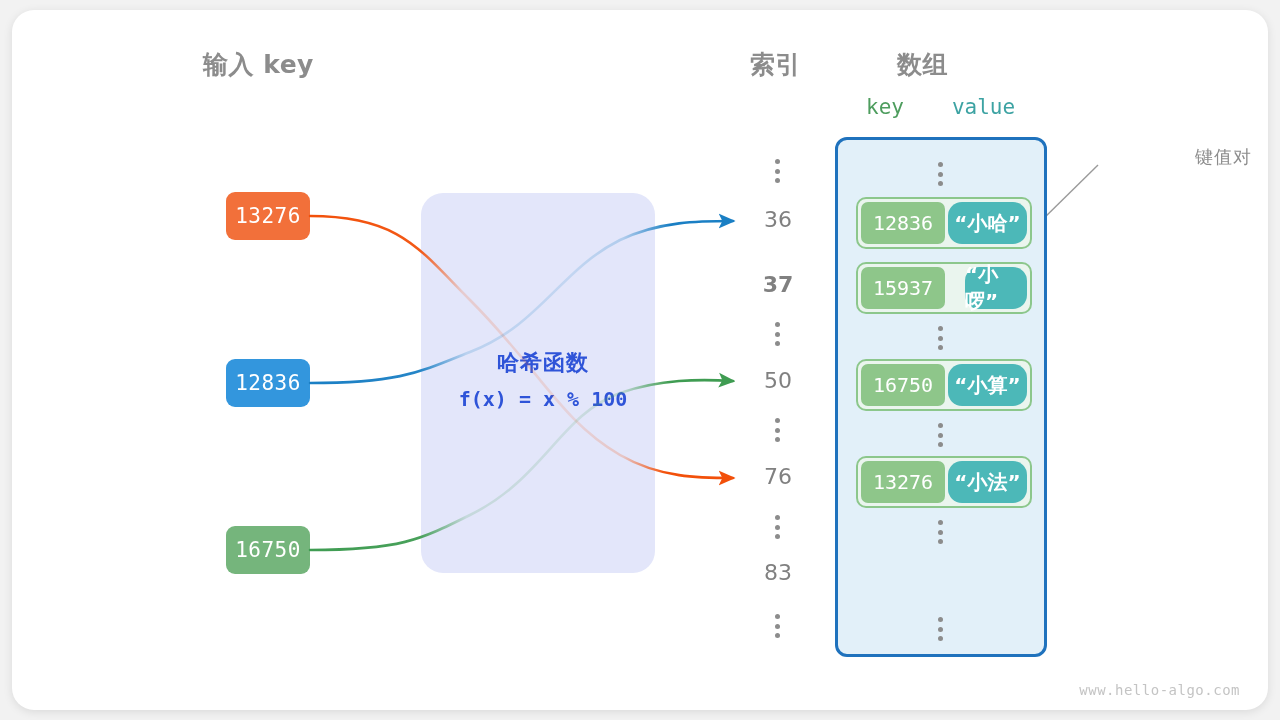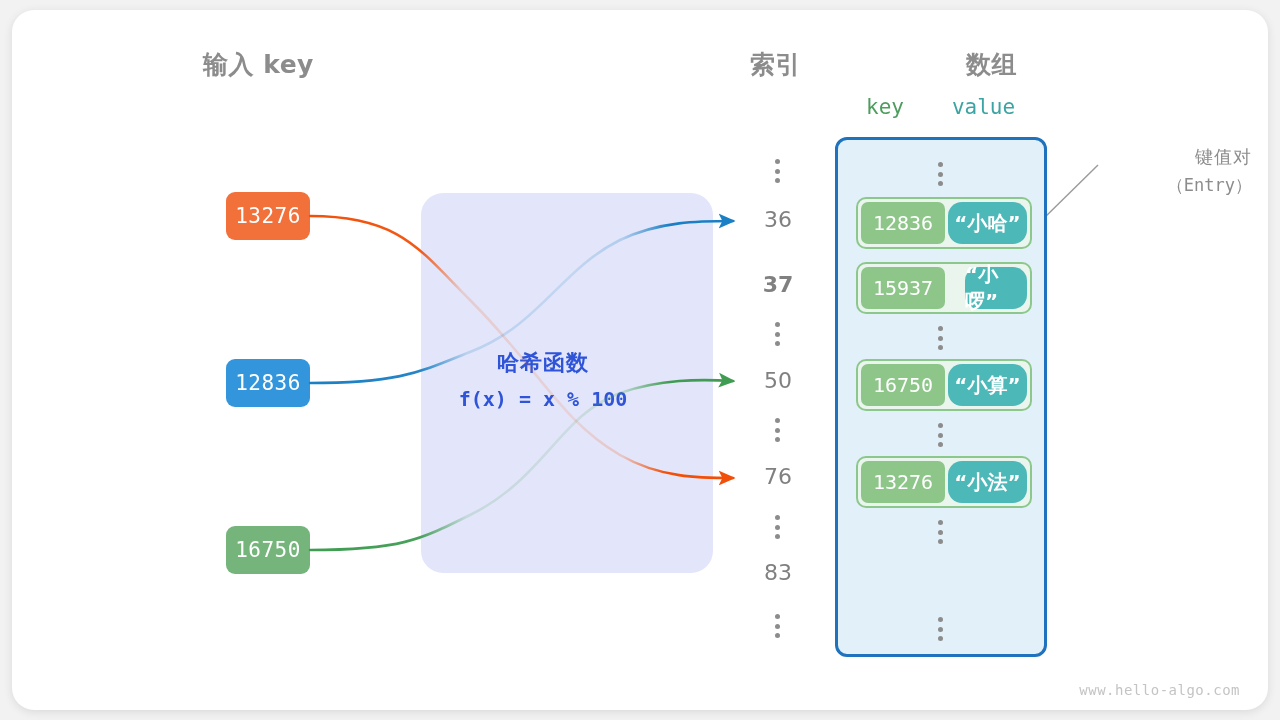--- a/index.html
+++ b/index.html
@@ -51,21 +51,21 @@
     color: #ffffff;
     font-size: 21px;
     font-family: "DejaVu Sans Mono", "Liberation Mono", monospace;
     letter-spacing: 0.5px;
   }
   
   #hashbox {
     position: absolute;
     left: 421px;
     top: 193px;
-    width: 292px;
+    width: 234px;
     height: 380px;
     background: #e3e6fa;
     border-radius: 22px;
   }
   #hash-title {
     position: absolute;
     left: 0;
     top: 155px;
     width: 244px;
     text-align: center;
@@ -212,21 +212,21 @@
   }
 </style>
 </head>
 <body>
 
 <div id="canvas">
   <div id="card"></div>
 
   <div class="abs hdr" style="left:203px; top:48px;">输入 key</div>
   <div class="abs hdr" style="left:750px; top:48px;">索引</div>
-  <div class="abs hdr" style="left:966px; top:48px;">数组</div>
+  <div class="abs hdr" style="left:897px; top:48px;">数组</div>
 
   <div id="kv-head">
     <div class="kk">key</div>
     <div class="vv">value</div>
   </div>
 
   <div class="keybox" style="left:226px; top:192px; background:#f2703a;">13276</div>
   <div class="keybox" style="left:226px; top:359px; background:#3396dd;">12836</div>
   <div class="keybox" style="left:226px; top:526px; background:#75b57c;">16750</div>
 
@@ -370,17 +370,16 @@
 
     <div class="vdots" style="left:100px; top:477px;">
         <i></i>
         <i></i>
         <i></i>
       </div>
   </div>
 
   <div id="entry-note">
     <div class="cn">键值对</div>
-    <div class="en">（Entry）</div>
   </div>
 
   <div id="watermark">www.hello-algo.com</div>
 </div>
 
 </body></html>

